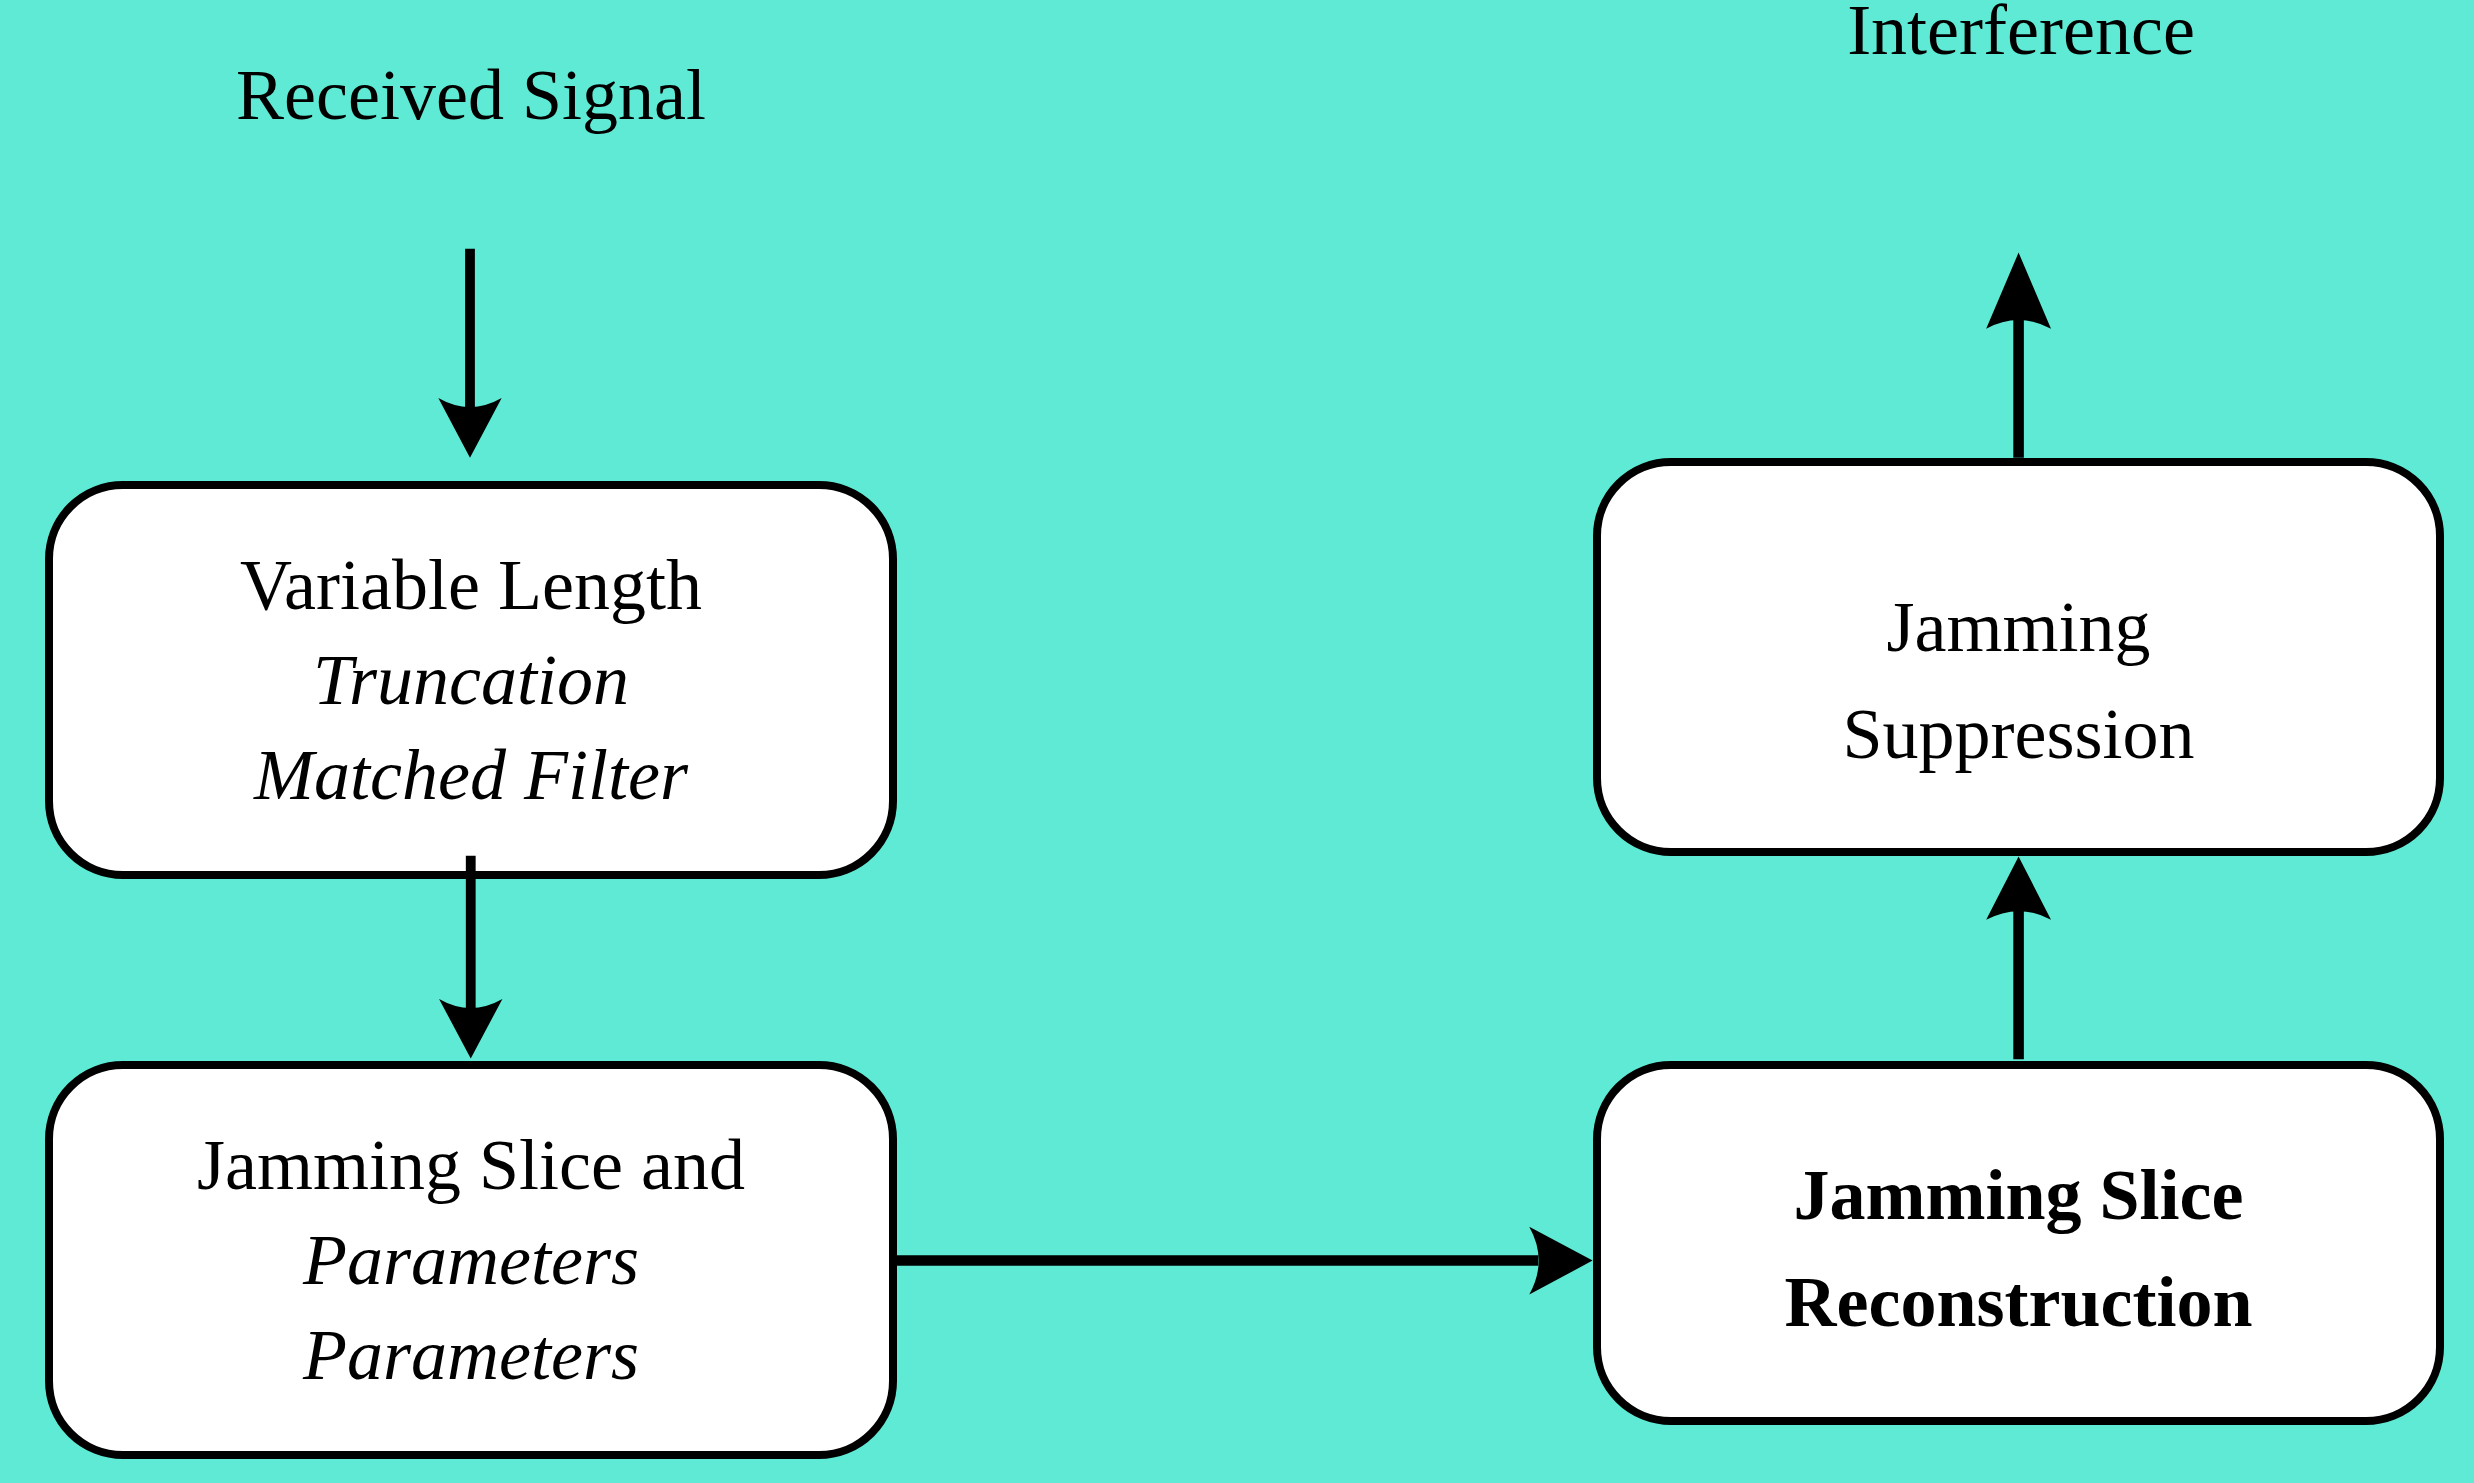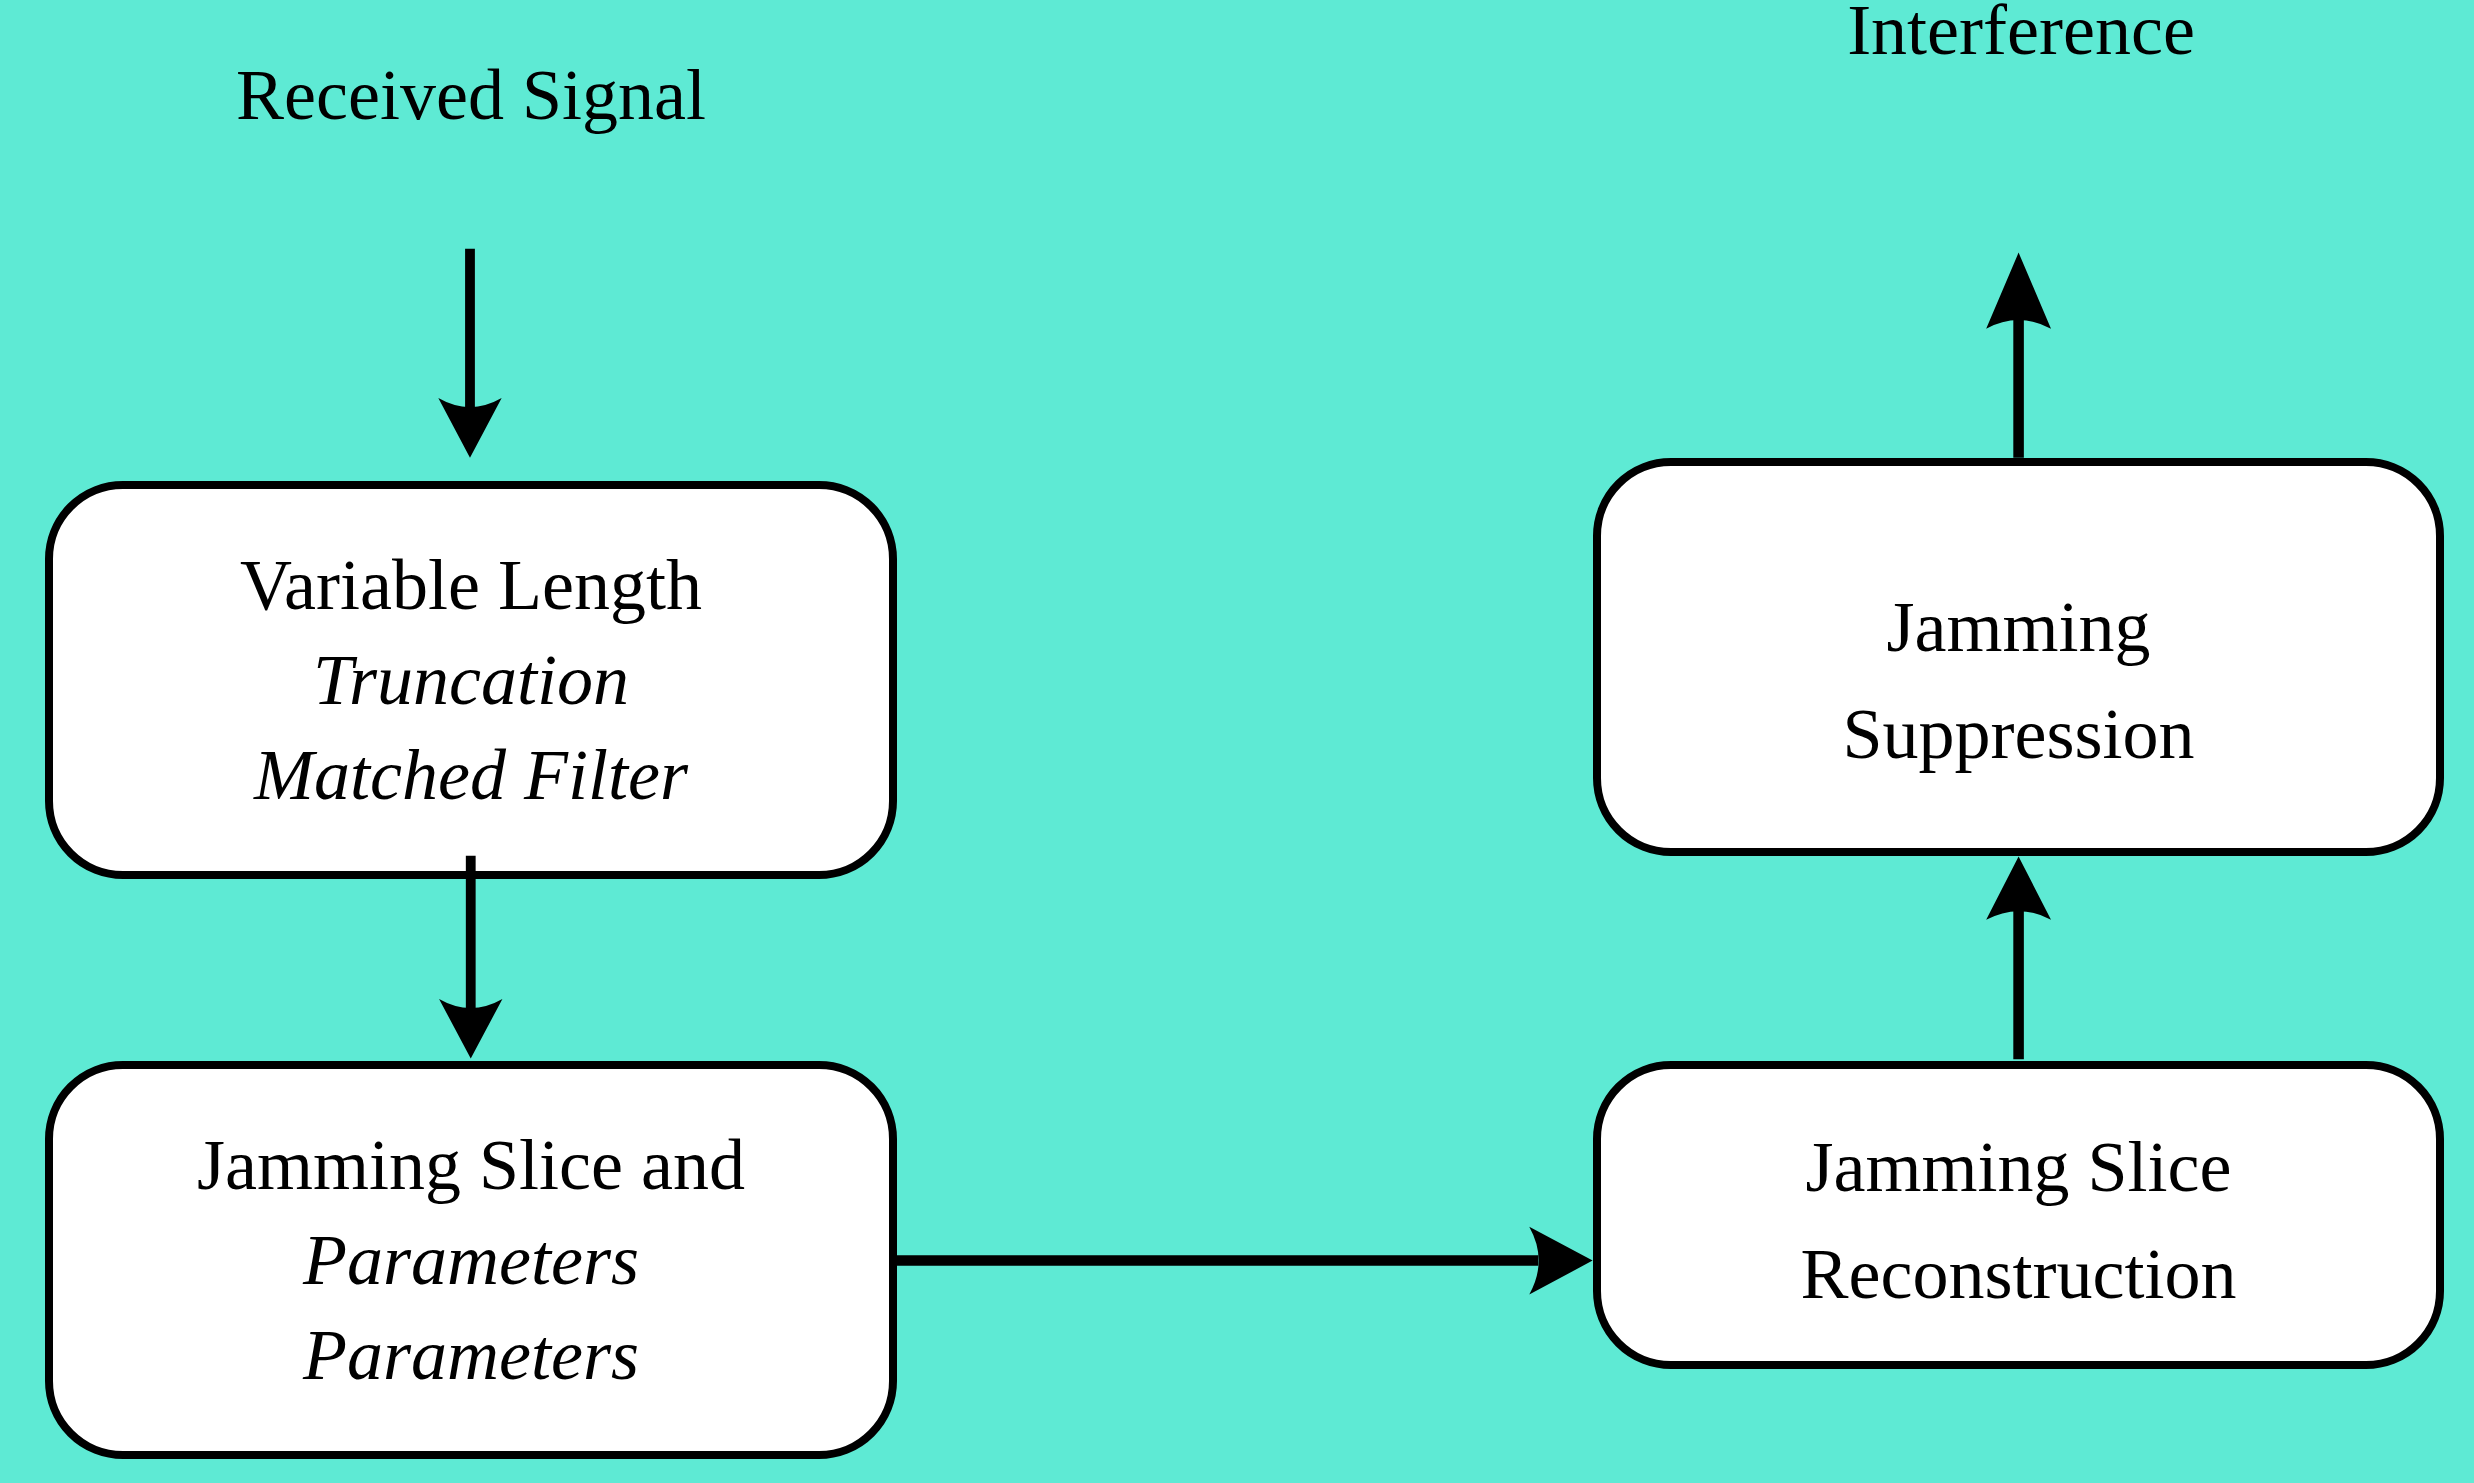--- a/index.html
+++ b/index.html
@@ -61,21 +61,21 @@
     line-height: 1.0;
     white-space: nowrap;
     color: #000000;
   }
   .node.three .line + .line { margin-top: 22.6px; font-style: italic; }
   .node.two   .line + .line { margin-top: 35px; }
 
   #node-vlmf  { left: 45px;   top: 458px;  width: 852px; height: 398px; margin-top: 23px; }
   #node-jspd  { left: 45px;   top: 1061px; width: 852px; height: 398px; }
   #node-js    { left: 1593px; top: 458px;  width: 851px; height: 398px; }
-  #node-jsr   { left: 1593px; top: 1061px; width: 851px; height: 308px; }
+  #node-jsr   { left: 1593px; top: 1061px; width: 851px; height: 364px; font-weight: bold; }
 
   
   #node-js .stack { transform: translateY(22.6px); }
   #node-jsr .stack { transform: translateY(4.5px); }
 
   
   #connectors {
     position: absolute;
     left: 0;
     top: 0;

